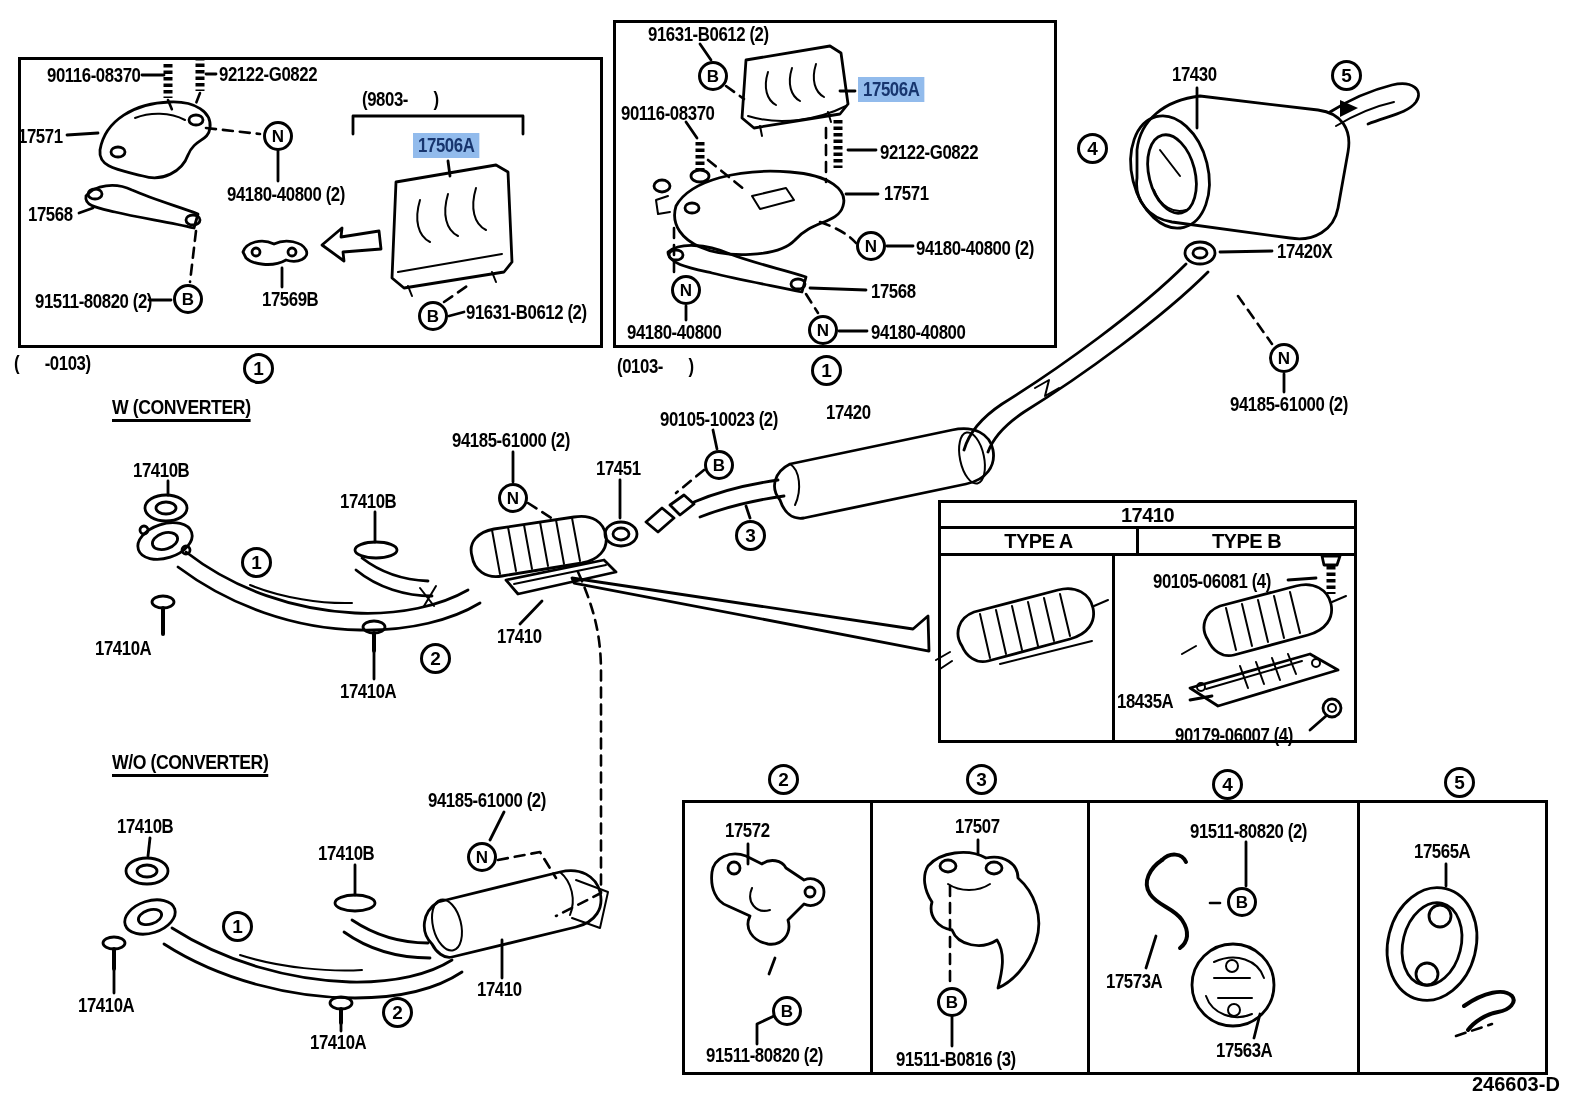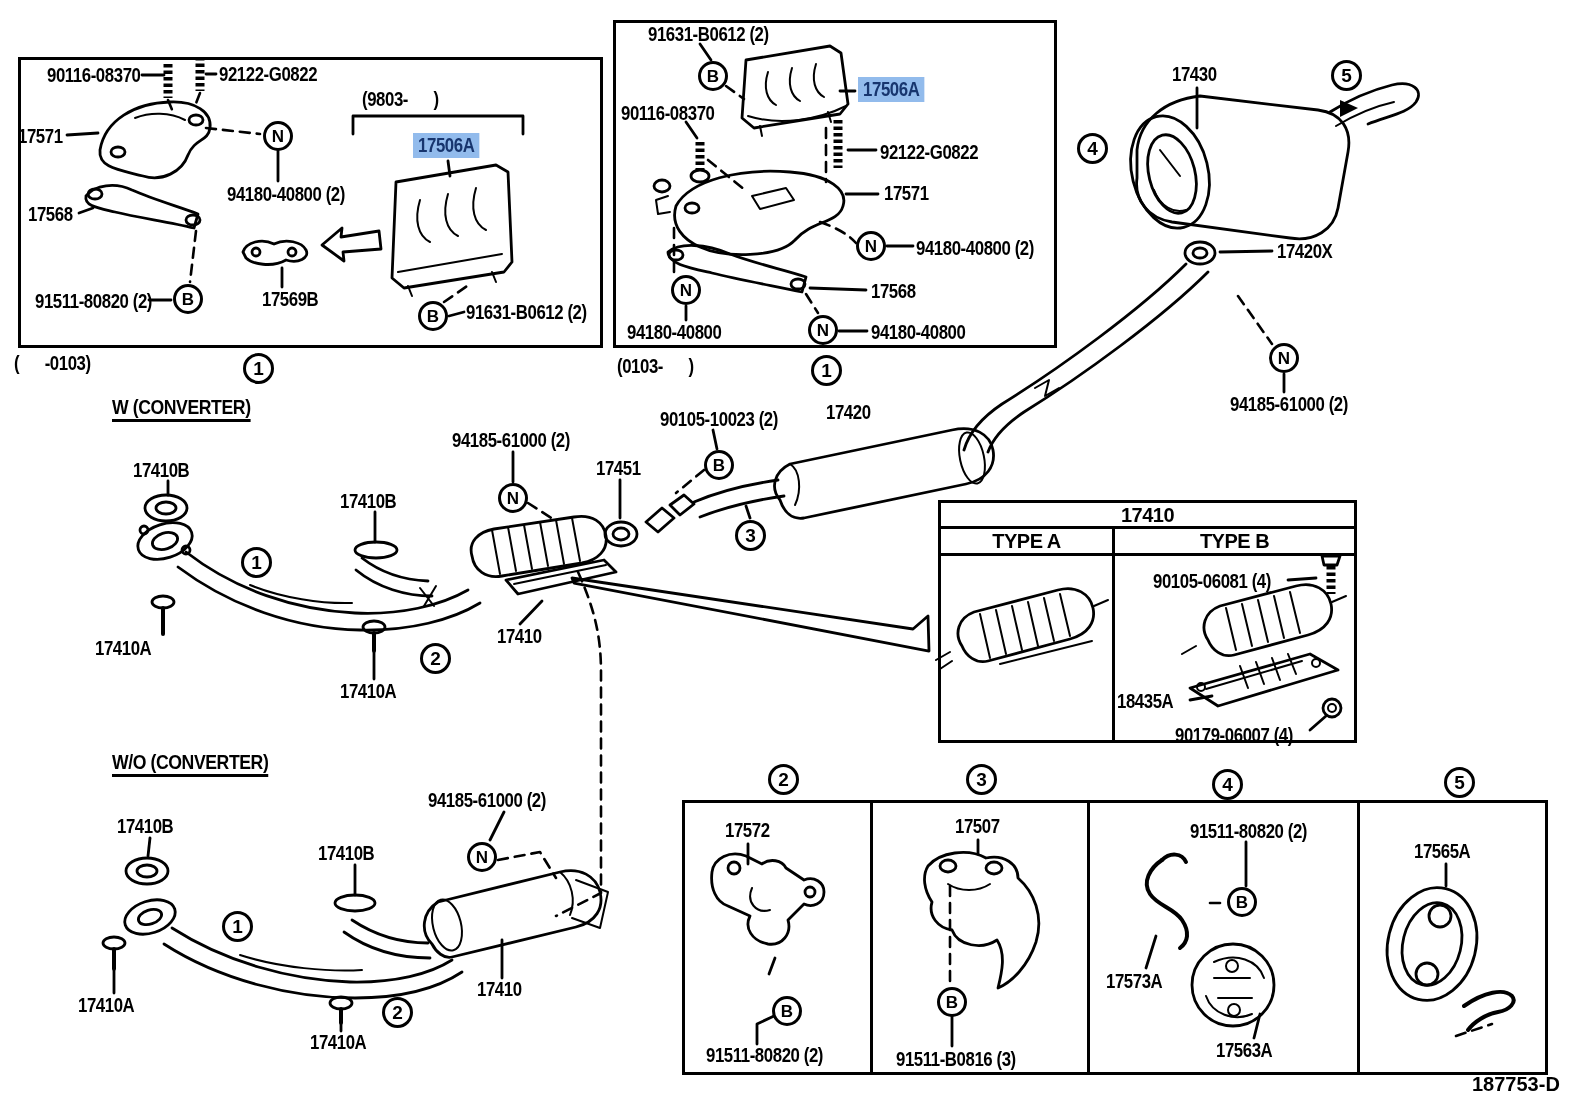--- a/index.html
+++ b/index.html
@@ -23,21 +23,21 @@
   .cnum{position:absolute;width:31px;height:31px;border:3px solid #000;border-radius:50%;
         box-sizing:border-box;display:flex;align-items:center;justify-content:center;
         font-weight:700;font-size:19px;background:#fff;line-height:1;}
   .box{position:absolute;border:3px solid #000;box-sizing:border-box;}
   .vdiv{position:absolute;width:3px;background:#000;}
   .tbl{position:absolute;left:938px;top:500px;width:419px;height:243px;border:3px solid #000;
        box-sizing:border-box;}
   .tbl-title{height:26px;border-bottom:3px solid #000;box-sizing:border-box;text-align:center;
        font-weight:700;font-size:20px;letter-spacing:-0.5px;line-height:24px;}
   .tbl-cols{height:27px;border-bottom:3px solid #000;box-sizing:border-box;display:flex;}
-  .tbl-cola{width:174px;border-right:3px solid #000;box-sizing:border-box;text-align:center;
+  .tbl-cola{width:198px;border-right:3px solid #000;box-sizing:border-box;text-align:center;
        font-weight:700;font-size:20px;letter-spacing:-0.5px;line-height:24px;}
   .tbl-colb{flex:1;text-align:center;font-weight:700;font-size:20px;letter-spacing:-0.5px;line-height:24px;}
   .tbl-body{position:absolute;left:0;top:53px;bottom:0;width:174px;border-right:3px solid #000;box-sizing:border-box;}
   .corner{position:absolute;font-weight:700;font-size:20px;letter-spacing:0;}
 </style>
 </head>
 <body>
 
 <div id="stage">
 
@@ -378,15 +378,15 @@
   <div class="badge" style="left:937px;top:987px;">B</div>
   <div class="lbl" style="left:896px;top:1049px;">91511-B0816 (3)</div>
 
   <div class="lbl" style="left:1190px;top:821px;">91511-80820 (2)</div>
   <div class="badge" style="left:1227px;top:887px;">B</div>
   <div class="lbl" style="left:1106px;top:971px;">17573A</div>
   <div class="lbl" style="left:1216px;top:1040px;">17563A</div>
 
   <div class="lbl" style="left:1414px;top:841px;">17565A</div>
 
-  <div class="corner" style="left:1472px;top:1073px;">187753-D</div>
+  <div class="corner" style="left:1472px;top:1073px;">246603-D</div>
 
 </div>
 
 </body></html>

